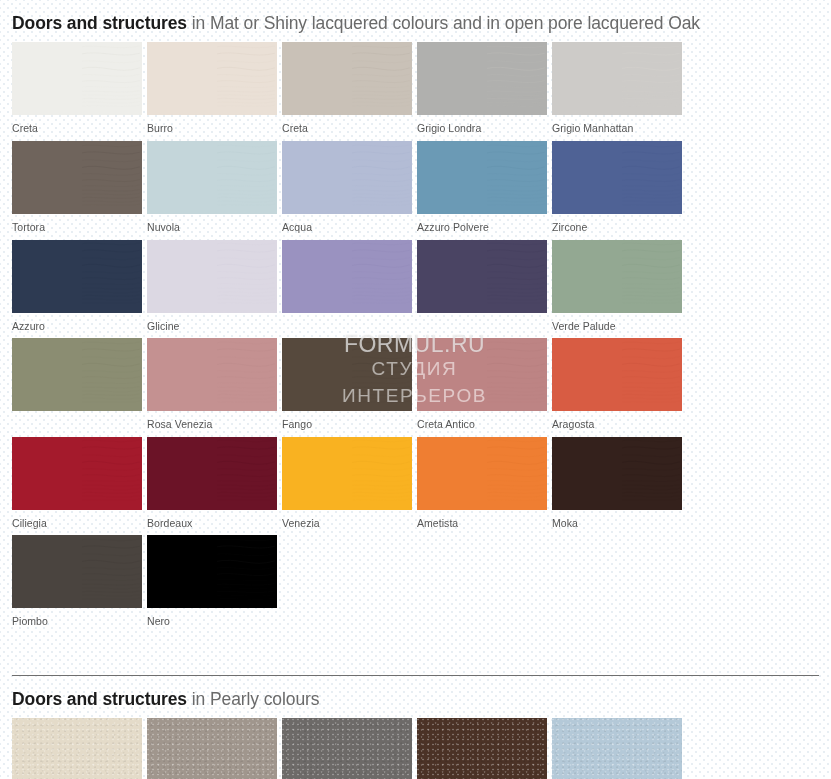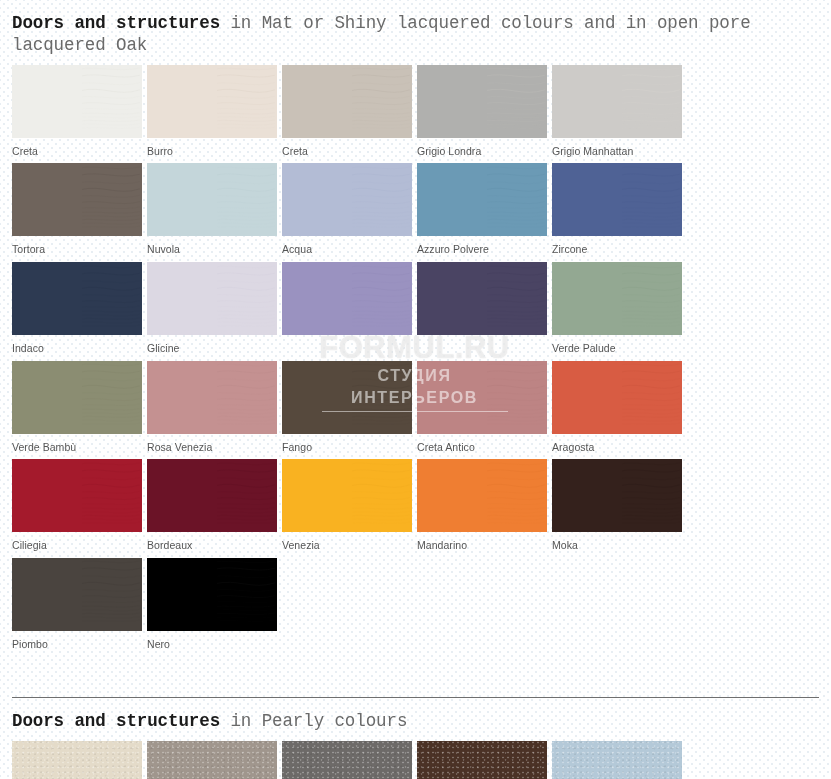--- a/index.html
+++ b/index.html
@@ -30,21 +30,20 @@
   
   .section-heading {
     font-size: 17.5px;
     line-height: 1.28;
     color: #6a6a6a;
     font-weight: 400;
     letter-spacing: -0.1px;
     padding-top: 12px;
     padding-bottom: 2px;
     max-width: 800px;
-    font-family: Liberation Mono, monospace;
   }
   .section-heading .strong {
     font-weight: 700;
     color: #1b1b1b;
   }
 
   
   .swatch-grid {
     display: flex;
     flex-wrap: wrap;
@@ -118,31 +117,31 @@
   .watermark {
     position: absolute;
     left: 312px;
     top: 332px;
     width: 205px;
     pointer-events: none;
     z-index: 5;
     text-align: center;
   }
   .watermark-main {
-    font-size: 31px;
-    font-weight: 700;
+    font-size: 23px;
+    font-weight: 400;
     letter-spacing: 0.5px;
     color: rgba(255,255,255,0.62);
     text-shadow: 0 0 1px rgba(120,120,120,0.35);
     line-height: 1.05;
     mix-blend-mode: overlay;
   }
   .watermark-sub {
-    font-size: 16px;
-    font-weight: 700;
+    font-size: 19px;
+    font-weight: 400;
     letter-spacing: 1.6px;
     color: rgba(255,255,255,0.55);
     line-height: 1.4;
     mix-blend-mode: overlay;
   }
   .watermark-rule {
     margin: 2px auto 0 auto;
     width: 186px;
     height: 1px;
     background: rgba(255,255,255,0.50);
@@ -403,21 +402,21 @@
               <path d="M0,51 C20,47 40,56 60,50" fill="none" stroke="#243046" stroke-width="0.64" opacity="0.5"></path>
               <path d="M0,57 C16,55 42,60 60,56" fill="none" stroke="#243046" stroke-width="0.32" opacity="0.35"></path>
               <path d="M0,62 C18,60 40,65 60,61" fill="none" stroke="#243046" stroke-width="0.48" opacity="0.45"></path>
               <path d="M0,66 C20,64 40,69 60,65" fill="none" stroke="#243046" stroke-width="0.32" opacity="0.35"></path>
               <path d="M0,70 C16,68 42,73 60,69" fill="none" stroke="#243046" stroke-width="0.48" opacity="0.45"></path>
               <path d="M0,74 C20,72 38,77 60,73" fill="none" stroke="#243046" stroke-width="0.32" opacity="0.35"></path>
               <path d="M0,78 C18,76 40,80 60,77" fill="none" stroke="#243046" stroke-width="0.32" opacity="0.3"></path>
             </svg>
           </div>
         </div>
-        <div class="swatch-label">Indaco</div>
+        <div class="swatch-label">Azzuro</div>
       </div>
       <div class="swatch-cell">
         <div class="swatch-box">
           <div class="swatch-flat" style="background-color: rgb(220, 216, 227);"></div>
           <div class="swatch-grain" style="background-color: rgb(220, 216, 227);">
             <svg class="grain-lines" viewBox="0 0 60 80" preserveAspectRatio="none" width="100%" height="100%">
               <path d="M0,6 C16,3 36,9 60,5" fill="none" stroke="#cdc8d8" stroke-width="0.64" opacity="0.55"></path>
               <path d="M0,13 C18,10 38,17 60,12" fill="none" stroke="#cdc8d8" stroke-width="0.48" opacity="0.45"></path>
               <path d="M0,21 C20,16 40,26 60,20" fill="none" stroke="#cdc8d8" stroke-width="0.80" opacity="0.6"></path>
               <path d="M0,29 C14,26 42,34 60,28" fill="none" stroke="#cdc8d8" stroke-width="0.48" opacity="0.4"></path>
@@ -516,21 +515,20 @@
               <path d="M0,51 C20,47 40,56 60,50" fill="none" stroke="#7b7d63" stroke-width="0.64" opacity="0.5"></path>
               <path d="M0,57 C16,55 42,60 60,56" fill="none" stroke="#7b7d63" stroke-width="0.32" opacity="0.35"></path>
               <path d="M0,62 C18,60 40,65 60,61" fill="none" stroke="#7b7d63" stroke-width="0.48" opacity="0.45"></path>
               <path d="M0,66 C20,64 40,69 60,65" fill="none" stroke="#7b7d63" stroke-width="0.32" opacity="0.35"></path>
               <path d="M0,70 C16,68 42,73 60,69" fill="none" stroke="#7b7d63" stroke-width="0.48" opacity="0.45"></path>
               <path d="M0,74 C20,72 38,77 60,73" fill="none" stroke="#7b7d63" stroke-width="0.32" opacity="0.35"></path>
               <path d="M0,78 C18,76 40,80 60,77" fill="none" stroke="#7b7d63" stroke-width="0.32" opacity="0.3"></path>
             </svg>
           </div>
         </div>
-        <div class="swatch-label">Verde Bambù</div>
       </div>
       <div class="swatch-cell">
         <div class="swatch-box">
           <div class="swatch-flat" style="background-color: rgb(196, 145, 145);"></div>
           <div class="swatch-grain" style="background-color: rgb(196, 145, 145);">
             <svg class="grain-lines" viewBox="0 0 60 80" preserveAspectRatio="none" width="100%" height="100%">
               <path d="M0,6 C16,3 36,9 60,5" fill="none" stroke="#b58484" stroke-width="0.64" opacity="0.55"></path>
               <path d="M0,13 C18,10 38,17 60,12" fill="none" stroke="#b58484" stroke-width="0.48" opacity="0.45"></path>
               <path d="M0,21 C20,16 40,26 60,20" fill="none" stroke="#b58484" stroke-width="0.80" opacity="0.6"></path>
               <path d="M0,29 C14,26 42,34 60,28" fill="none" stroke="#b58484" stroke-width="0.48" opacity="0.4"></path>
@@ -700,21 +698,21 @@
               <path d="M0,51 C20,47 40,56 60,50" fill="none" stroke="#dd7028" stroke-width="0.64" opacity="0.5"></path>
               <path d="M0,57 C16,55 42,60 60,56" fill="none" stroke="#dd7028" stroke-width="0.32" opacity="0.35"></path>
               <path d="M0,62 C18,60 40,65 60,61" fill="none" stroke="#dd7028" stroke-width="0.48" opacity="0.45"></path>
               <path d="M0,66 C20,64 40,69 60,65" fill="none" stroke="#dd7028" stroke-width="0.32" opacity="0.35"></path>
               <path d="M0,70 C16,68 42,73 60,69" fill="none" stroke="#dd7028" stroke-width="0.48" opacity="0.45"></path>
               <path d="M0,74 C20,72 38,77 60,73" fill="none" stroke="#dd7028" stroke-width="0.32" opacity="0.35"></path>
               <path d="M0,78 C18,76 40,80 60,77" fill="none" stroke="#dd7028" stroke-width="0.32" opacity="0.3"></path>
             </svg>
           </div>
         </div>
-        <div class="swatch-label">Mandarino</div>
+        <div class="swatch-label">Ametista</div>
       </div>
       <div class="swatch-cell">
         <div class="swatch-box">
           <div class="swatch-flat" style="background-color: rgb(52, 33, 28);"></div>
           <div class="swatch-grain" style="background-color: rgb(52, 33, 28);">
             <svg class="grain-lines" viewBox="0 0 60 80" preserveAspectRatio="none" width="100%" height="100%">
               <path d="M0,6 C16,3 36,9 60,5" fill="none" stroke="#271714" stroke-width="0.64" opacity="0.55"></path>
               <path d="M0,13 C18,10 38,17 60,12" fill="none" stroke="#271714" stroke-width="0.48" opacity="0.45"></path>
               <path d="M0,21 C20,16 40,26 60,20" fill="none" stroke="#271714" stroke-width="0.80" opacity="0.6"></path>
               <path d="M0,29 C14,26 42,34 60,28" fill="none" stroke="#271714" stroke-width="0.48" opacity="0.4"></path>

